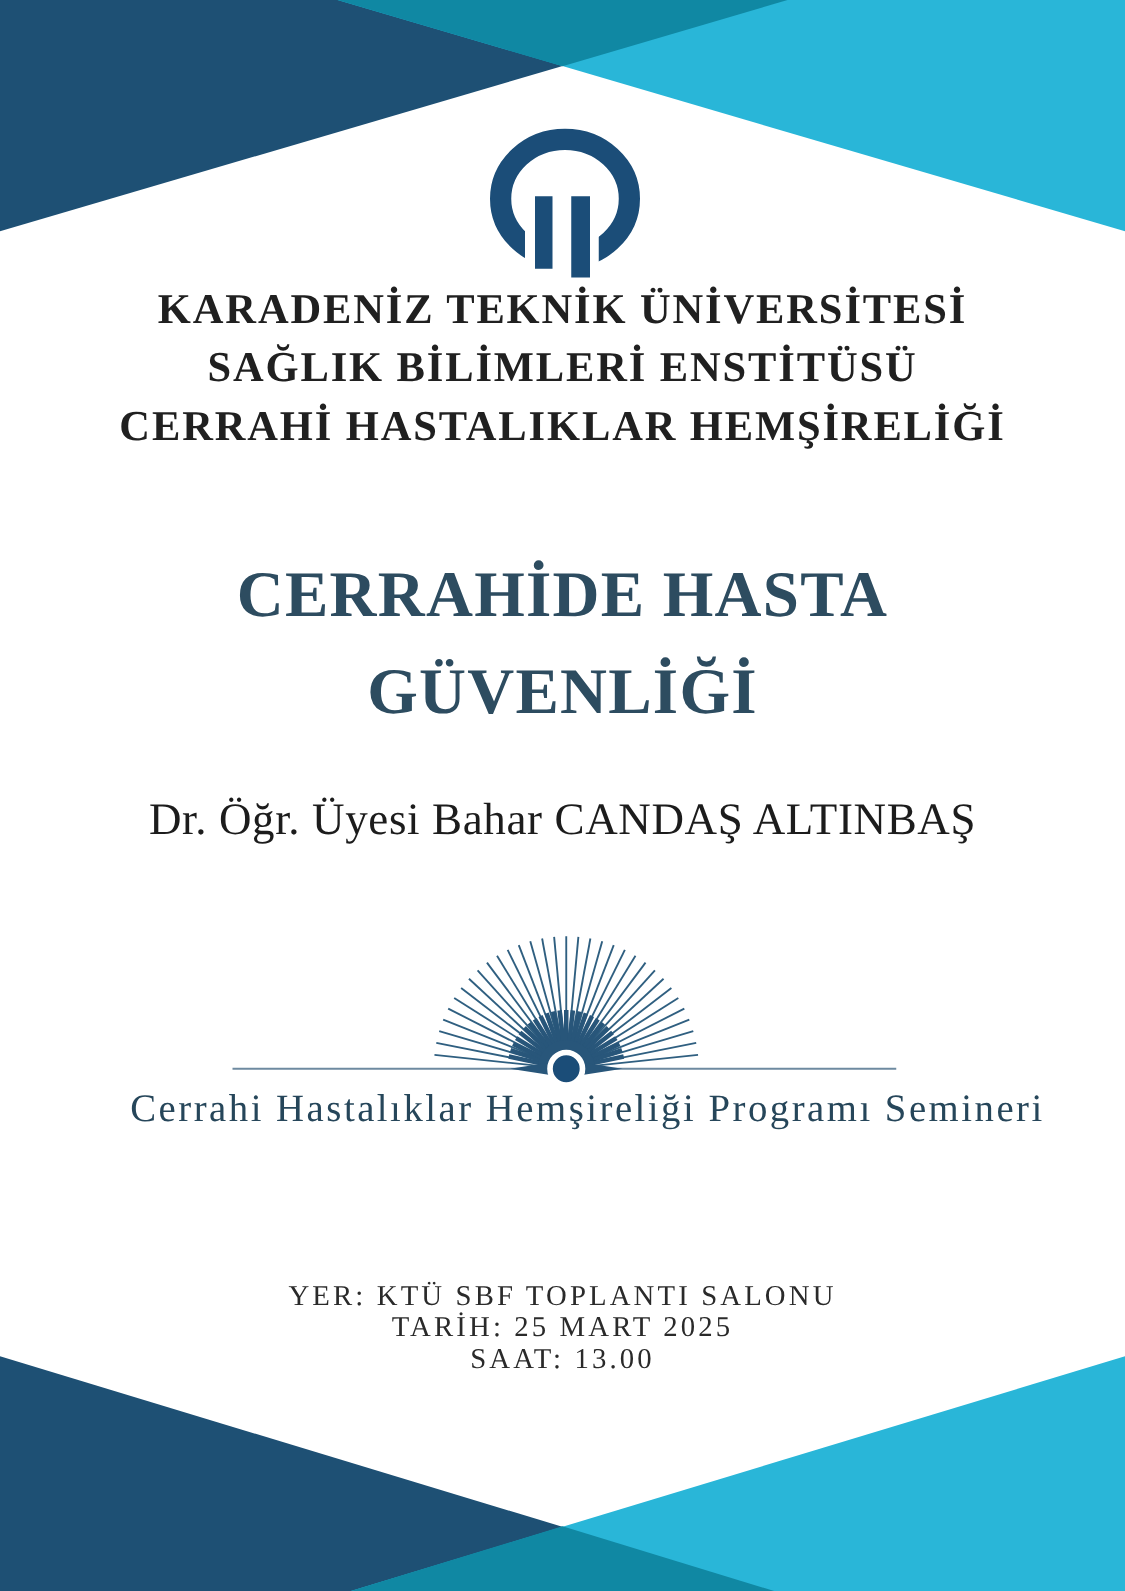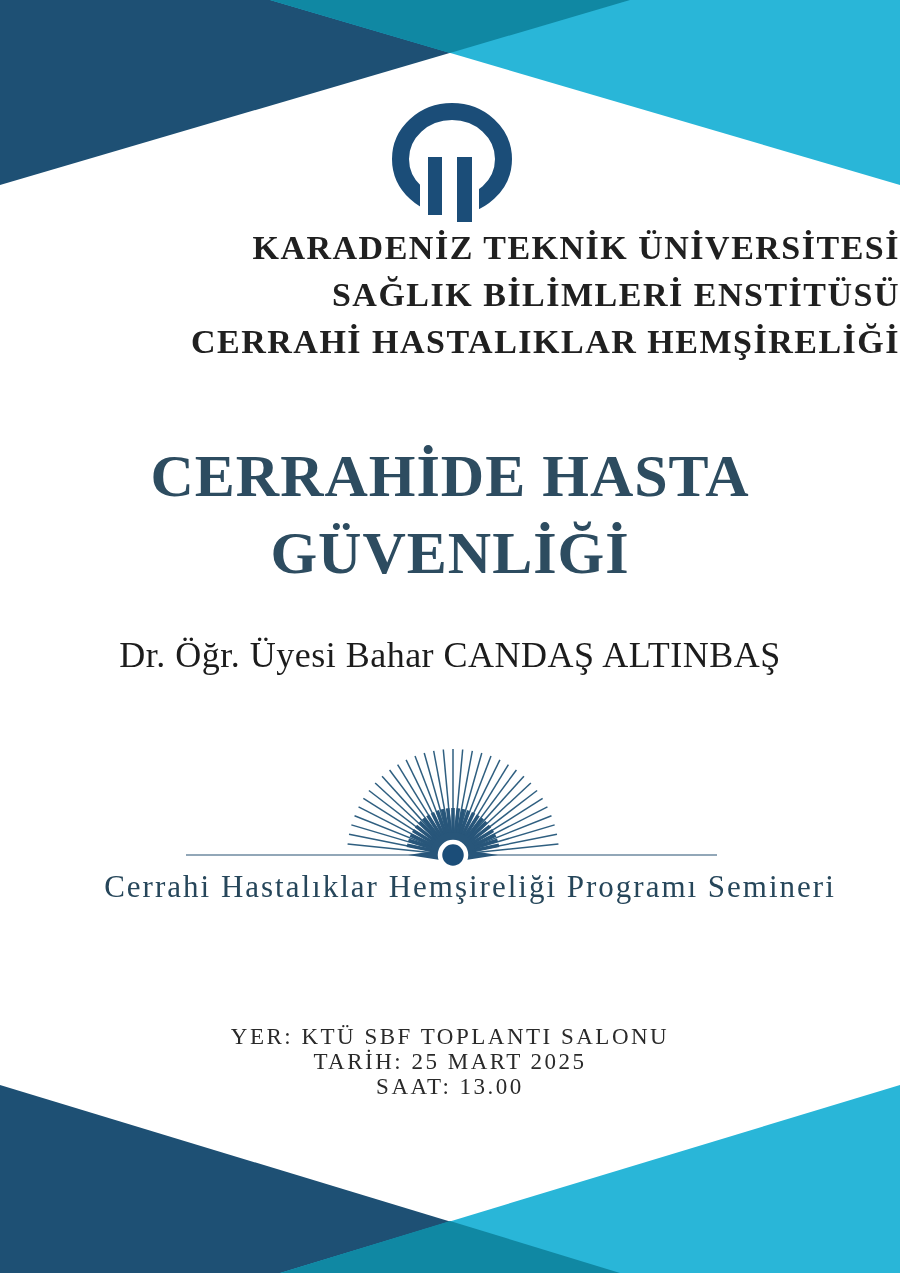--- a/index.html
+++ b/index.html
@@ -12,27 +12,27 @@
   html,body{background:#888;}
   .poster{
     position:relative;width:900px;height:1273px;background:#ffffff;
     overflow:hidden;margin:0 auto;
     font-family:"Liberation Serif", serif;
   }
   .bg{position:absolute;left:0;top:0;width:900px;height:1273px;}
   .logo-svg{position:absolute;left:385px;top:92px;width:135px;height:135px;}
   .fan-svg{position:absolute;left:150px;top:738px;width:600px;height:145px;}
   .institution{
-    position:absolute;left:0;top:224px;width:900px;text-align:right;
+    position:absolute;left:0;top:224px;width:900px;text-align:center;
     color:var(--body-text);font-weight:bold;font-size:34px;line-height:47px;
     letter-spacing:1.5px;
   }
   .title{
     position:absolute;left:0;top:438px;width:900px;text-align:center;
-    color:var(--title-text);font-weight:bold;font-size:60px;line-height:77px;
+    color:var(--title-text);font-weight:bold;font-size:52px;line-height:77px;
     letter-spacing:1px;
   }
   .speaker{
     position:absolute;left:0;top:634px;width:900px;text-align:center;
     color:#1c1c1c;font-size:36px;letter-spacing:0.5px;
   }
   .series{
     position:absolute;left:0;top:869px;width:900px;text-align:center;
     color:var(--series-text);font-size:31px;letter-spacing:2px;padding-left:40px;
   }

